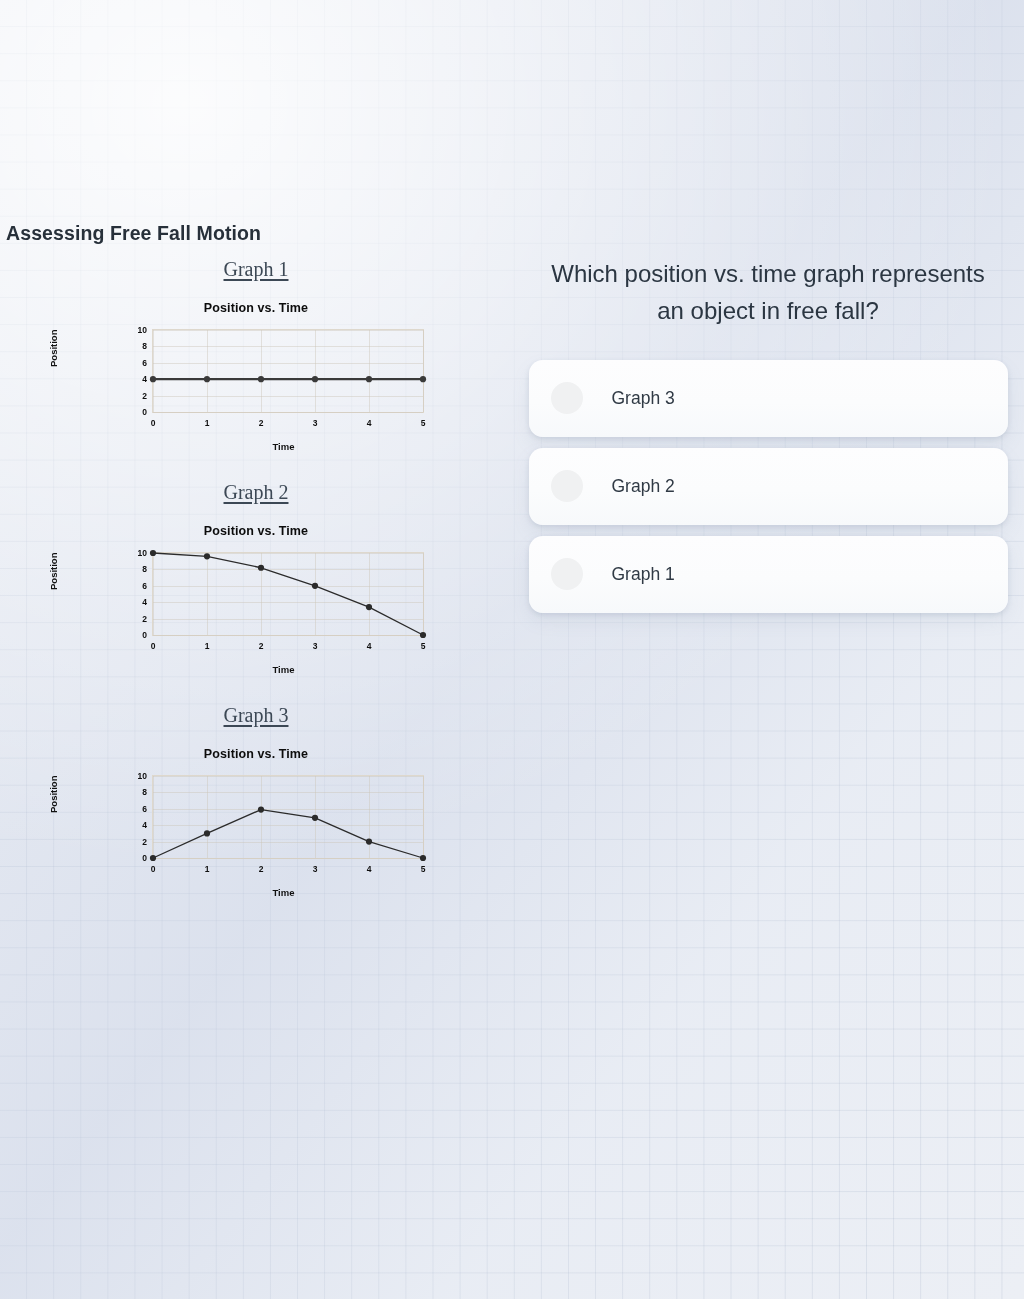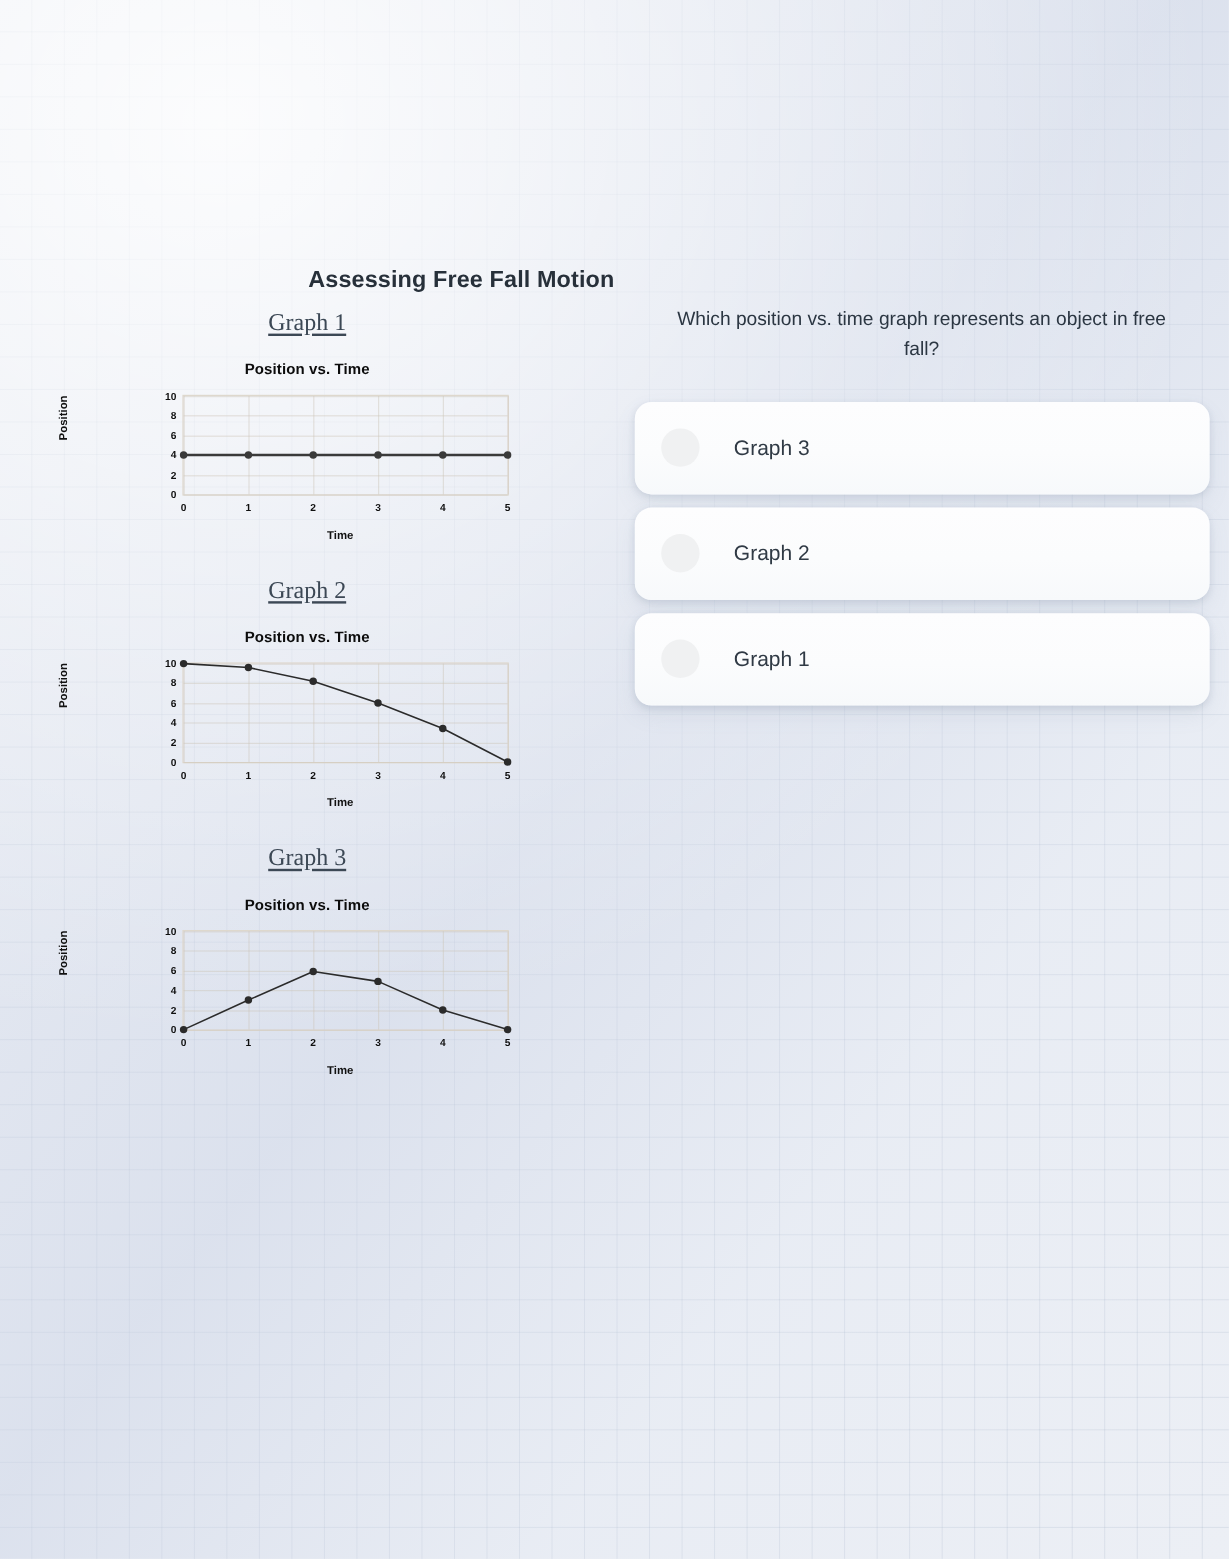--- a/index.html
+++ b/index.html
@@ -27,21 +27,21 @@
     pointer-events:none;
   }
   #page { position:absolute; inset:0; }
 
   
   #left-column{
     position:absolute; left:0; top:222px; width:512px;
   }
   #doc-title{
     font-size:19.5px; font-weight:700; color:#27303a;
-    text-align:right; letter-spacing:.1px;
+    text-align:left; letter-spacing:.1px;
     margin:0 0 13px 0; padding-left:6px;
   }
   .graph-block{ position:relative; }
   .graph-link-wrap{ text-align:center; }
   .graph-link{
     font-family:"Liberation Serif", serif;
     font-size:20px; color:#3c4855;
     text-decoration:underline; text-underline-offset:3px;
     cursor:pointer;
   }
@@ -83,21 +83,21 @@
     transform:translateX(-50%); white-space:nowrap;
   }
   .series-svg{ position:absolute; left:0; top:0; overflow:visible; }
 
   
   #right-column{
     position:absolute; left:512px; top:255px; width:512px;
   }
   #question-text{
     width:434px; margin:0 auto; text-align:center;
-    font-size:16px; line-height:1.56; color:#2b3642; font-weight:400;
+    font-size:24px; line-height:1.56; color:#2b3642; font-weight:400;
   }
   #answer-list{ margin-top:30px; }
   .answer-card{
     position:relative;
     width:479px; height:77px; margin:0 auto 11px auto;
     background:linear-gradient(180deg,#fdfdfe 0%,#fbfcfd 55%,#f7f9fb 100%);
     border-radius:14px;
     box-shadow:0 2px 5px rgba(120,135,160,0.20), 0 8px 18px rgba(120,135,160,0.10);
     display:flex; align-items:center;
     cursor:pointer;

